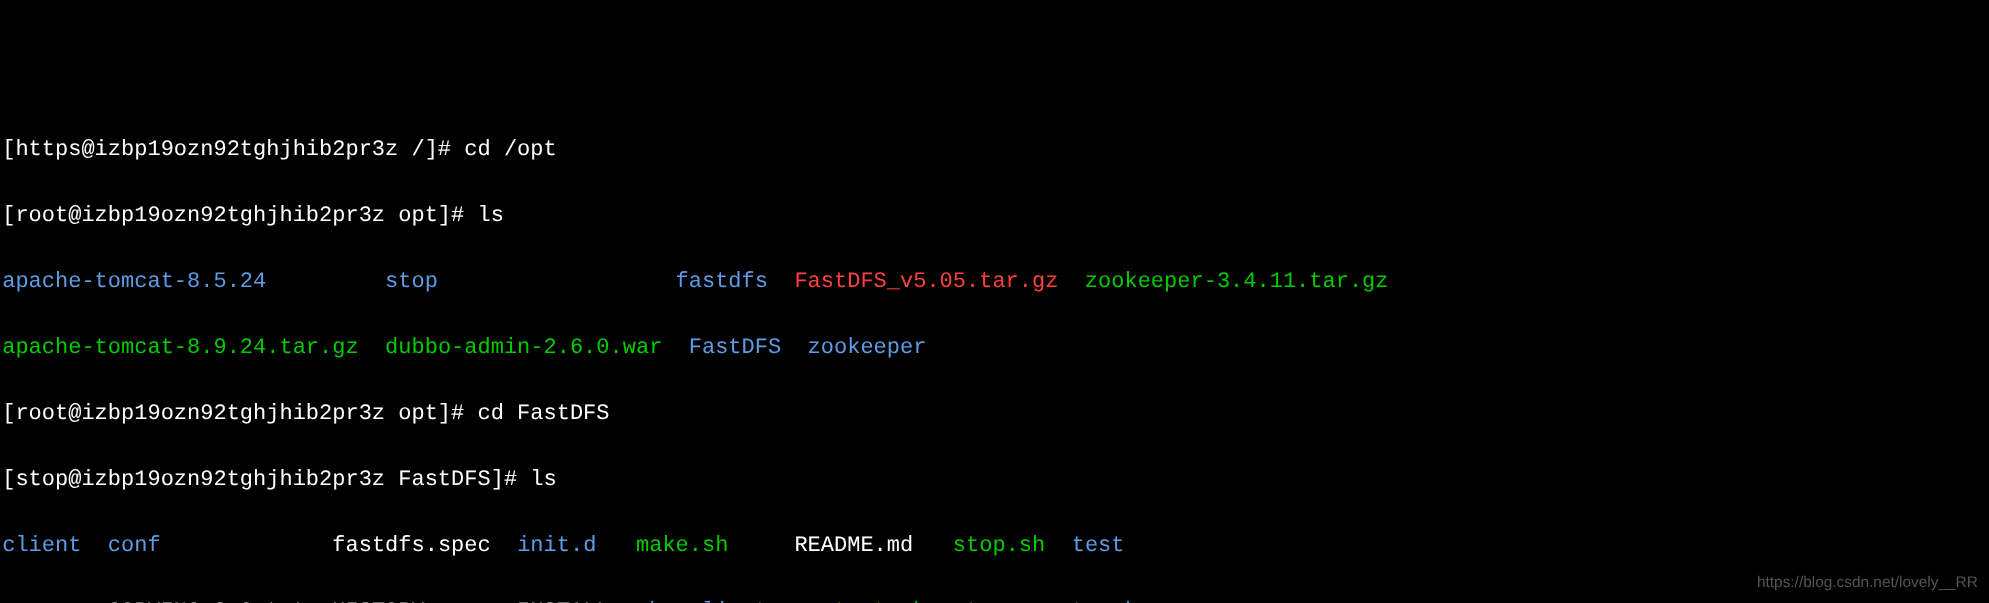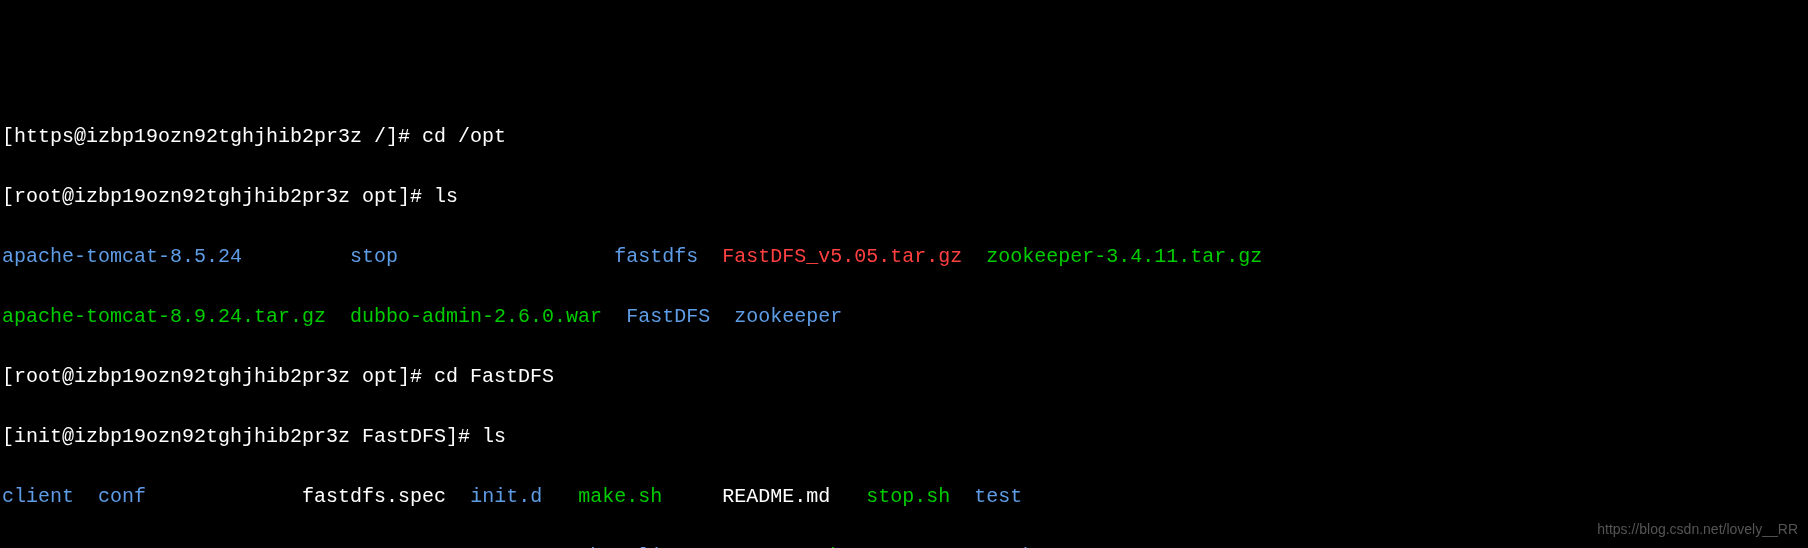--- a/index.html
+++ b/index.html
@@ -38,21 +38,21 @@
 </head>
 <body>
 
 
 
 <div class="line"><span class="white">[https@izbp19ozn92tghjhib2pr3z /]# </span><span class="white">cd /opt</span></div>
 <div class="line"><span class="white">[root@izbp19ozn92tghjhib2pr3z opt]# </span><span class="white">ls</span></div>
 <div class="line"><span class="blue">apache-tomcat-8.5.24</span><span class="white">         </span><span class="blue">stop</span><span class="white">                  </span><span class="blue">fastdfs</span><span class="white">  </span><span class="red">FastDFS_v5.05.tar.gz</span><span class="white">  </span><span class="green">zookeeper-3.4.11.tar.gz</span></div>
 <div class="line"><span class="green">apache-tomcat-8.9.24.tar.gz</span><span class="white">  </span><span class="green">dubbo-admin-2.6.0.war</span><span class="white">  </span><span class="blue">FastDFS</span><span class="white">  </span><span class="blue">zookeeper</span></div>
 <div class="line"><span class="white">[root@izbp19ozn92tghjhib2pr3z opt]# </span><span class="white">cd FastDFS</span></div>
-<div class="line"><span class="white">[init@izbp19ozn92tghjhib2pr3z FastDFS]# </span><span class="white">ls</span></div>
+<div class="line"><span class="white">[stop@izbp19ozn92tghjhib2pr3z FastDFS]# </span><span class="white">ls</span></div>
 <div class="line"><span class="blue">client</span><span class="white">  </span><span class="blue">conf</span><span class="white">             </span><span class="white">fastdfs.spec</span><span class="white">  </span><span class="blue">init.d</span><span class="white">   </span><span class="green">make.sh</span><span class="white">     </span><span class="white">README.md</span><span class="white">   </span><span class="green">stop.sh</span><span class="white">  </span><span class="blue">test</span></div>
 <div class="line"><span class="blue">common</span><span class="white">  </span><span class="white">COPYING-3_0.txt</span><span class="white">  </span><span class="white">HISTORY</span><span class="white">       </span><span class="white">INSTALL</span><span class="white">  </span><span class="blue">php_client</span><span class="white">  </span><span class="green">restart.sh</span><span class="white">  </span><span class="blue">storage</span><span class="white">  </span><span class="blue">tracker</span></div>
 
 
 
 
 
 
 
 

